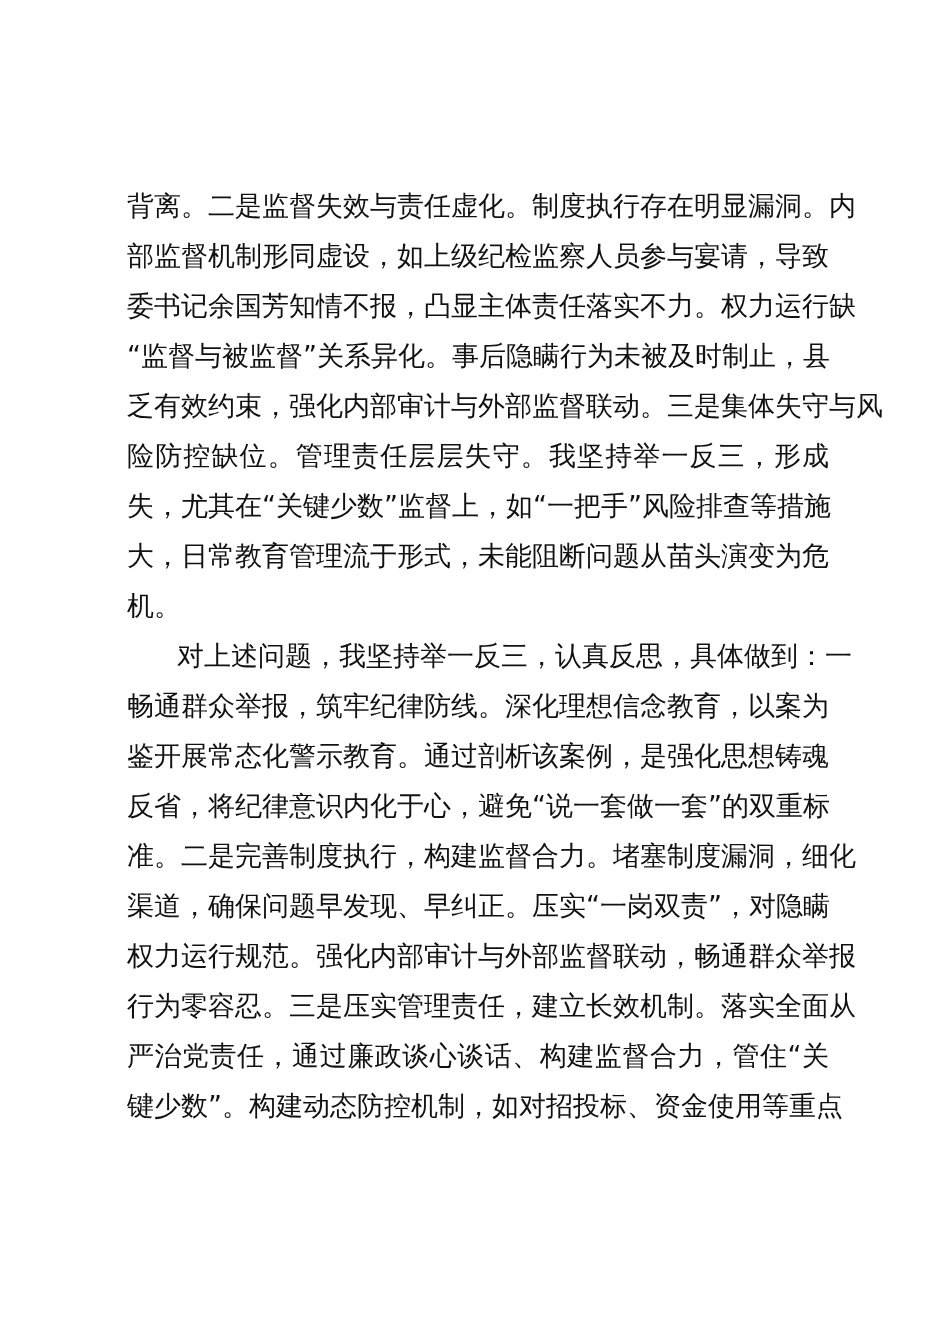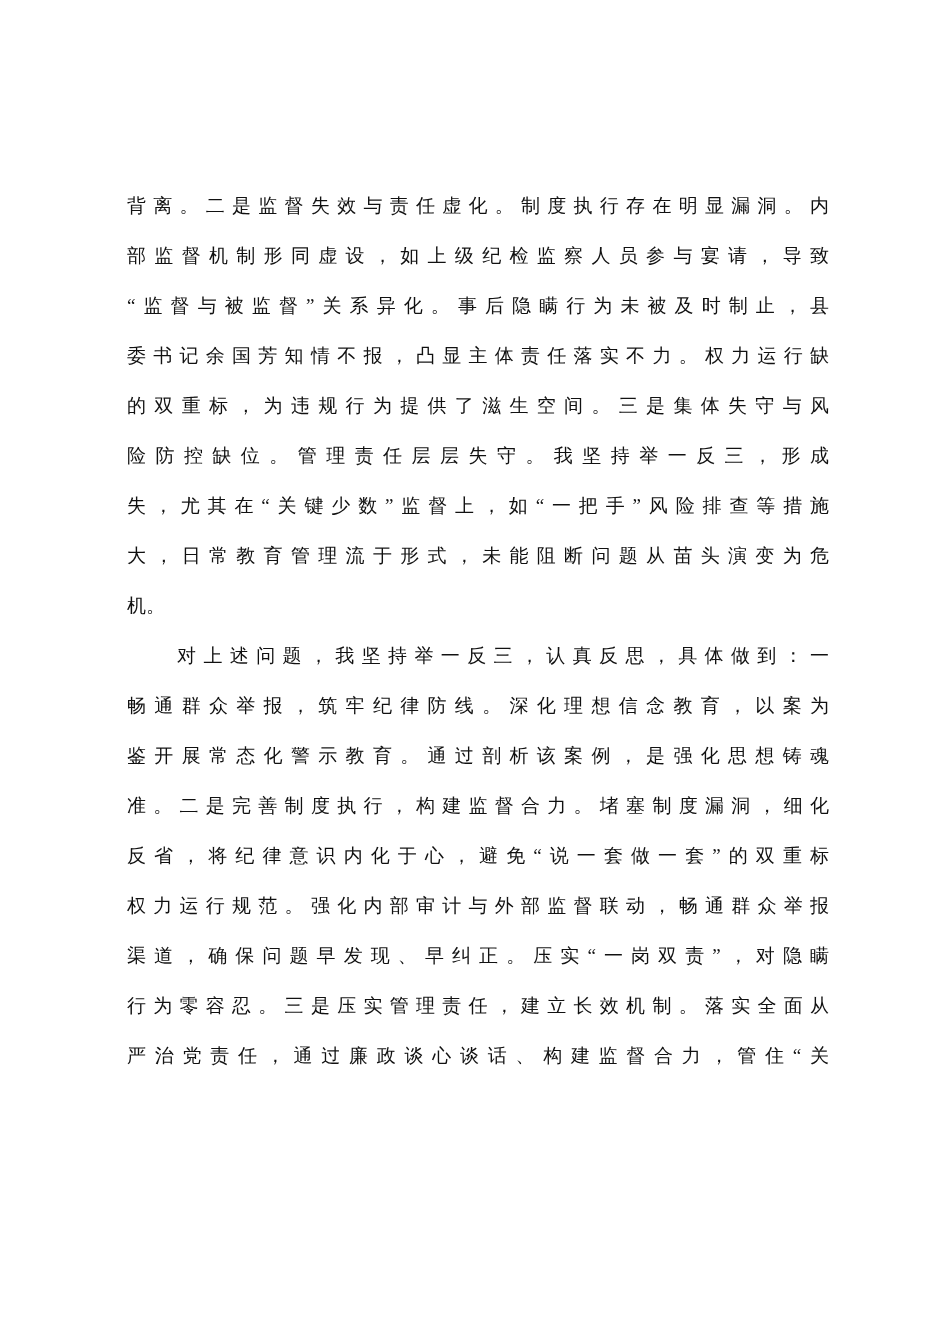--- a/index.html
+++ b/index.html
@@ -26,53 +26,53 @@
     .text-block {
       position: absolute;
       left: 127px;
       top: 181px;
       width: 702px;
     }
     .line {
       display: block;
       height: 50px;
       line-height: 50px;
-      font-size: 19px;
+      font-size: 27px;
       white-space: nowrap;
       text-align: justify;
       text-align-last: justify;
       letter-spacing: 0;
-      font-family: Liberation Serif, serif;
     }
     .line.last {
       text-align-last: left;
     }
     .line.indent {
       padding-left: 50px;
     }
   </style>
 </head>
 <body>
 
 <div class="page">
   <div class="text-block">
 
     <span class="line">背离。二是监督失效与责任虚化。制度执行存在明显漏洞。内</span>
     <span class="line">部监督机制形同虚设，如上级纪检监察人员参与宴请，导致</span>
+    <span class="line">委书记余国芳知情不报，凸显主体责任落实不力。权力运行缺</span>
     <span class="line">“监督与被监督”关系异化。事后隐瞒行为未被及时制止，县</span>
-    <span class="line">委书记余国芳知情不报，凸显主体责任落实不力。权力运行缺</span>
-    <span class="line">的双重标，为违规行为提供了滋生空间。三是集体失守与风</span>
+    <span class="line">乏有效约束，强化内部审计与外部监督联动。三是集体失守与风</span>
     <span class="line">险防控缺位。管理责任层层失守。我坚持举一反三，形成</span>
     <span class="line">失，尤其在“关键少数”监督上，如“一把手”风险排查等措施</span>
     <span class="line">大，日常教育管理流于形式，未能阻断问题从苗头演变为危</span>
     <span class="line last">机。</span>
 
     <span class="line indent">对上述问题，我坚持举一反三，认真反思，具体做到：一</span>
     <span class="line">畅通群众举报，筑牢纪律防线。深化理想信念教育，以案为</span>
     <span class="line">鉴开展常态化警示教育。通过剖析该案例，是强化思想铸魂</span>
+    <span class="line">反省，将纪律意识内化于心，避免“说一套做一套”的双重标</span>
     <span class="line">准。二是完善制度执行，构建监督合力。堵塞制度漏洞，细化</span>
-    <span class="line">反省，将纪律意识内化于心，避免“说一套做一套”的双重标</span>
+    <span class="line">渠道，确保问题早发现、早纠正。压实“一岗双责”，对隐瞒</span>
     <span class="line">权力运行规范。强化内部审计与外部监督联动，畅通群众举报</span>
-    <span class="line">渠道，确保问题早发现、早纠正。压实“一岗双责”，对隐瞒</span>
     <span class="line">行为零容忍。三是压实管理责任，建立长效机制。落实全面从</span>
     <span class="line">严治党责任，通过廉政谈心谈话、构建监督合力，管住“关</span>
+    <span class="line">键少数”。构建动态防控机制，如对招投标、资金使用等重点</span>
   </div>
 </div>
 
 </body></html>

